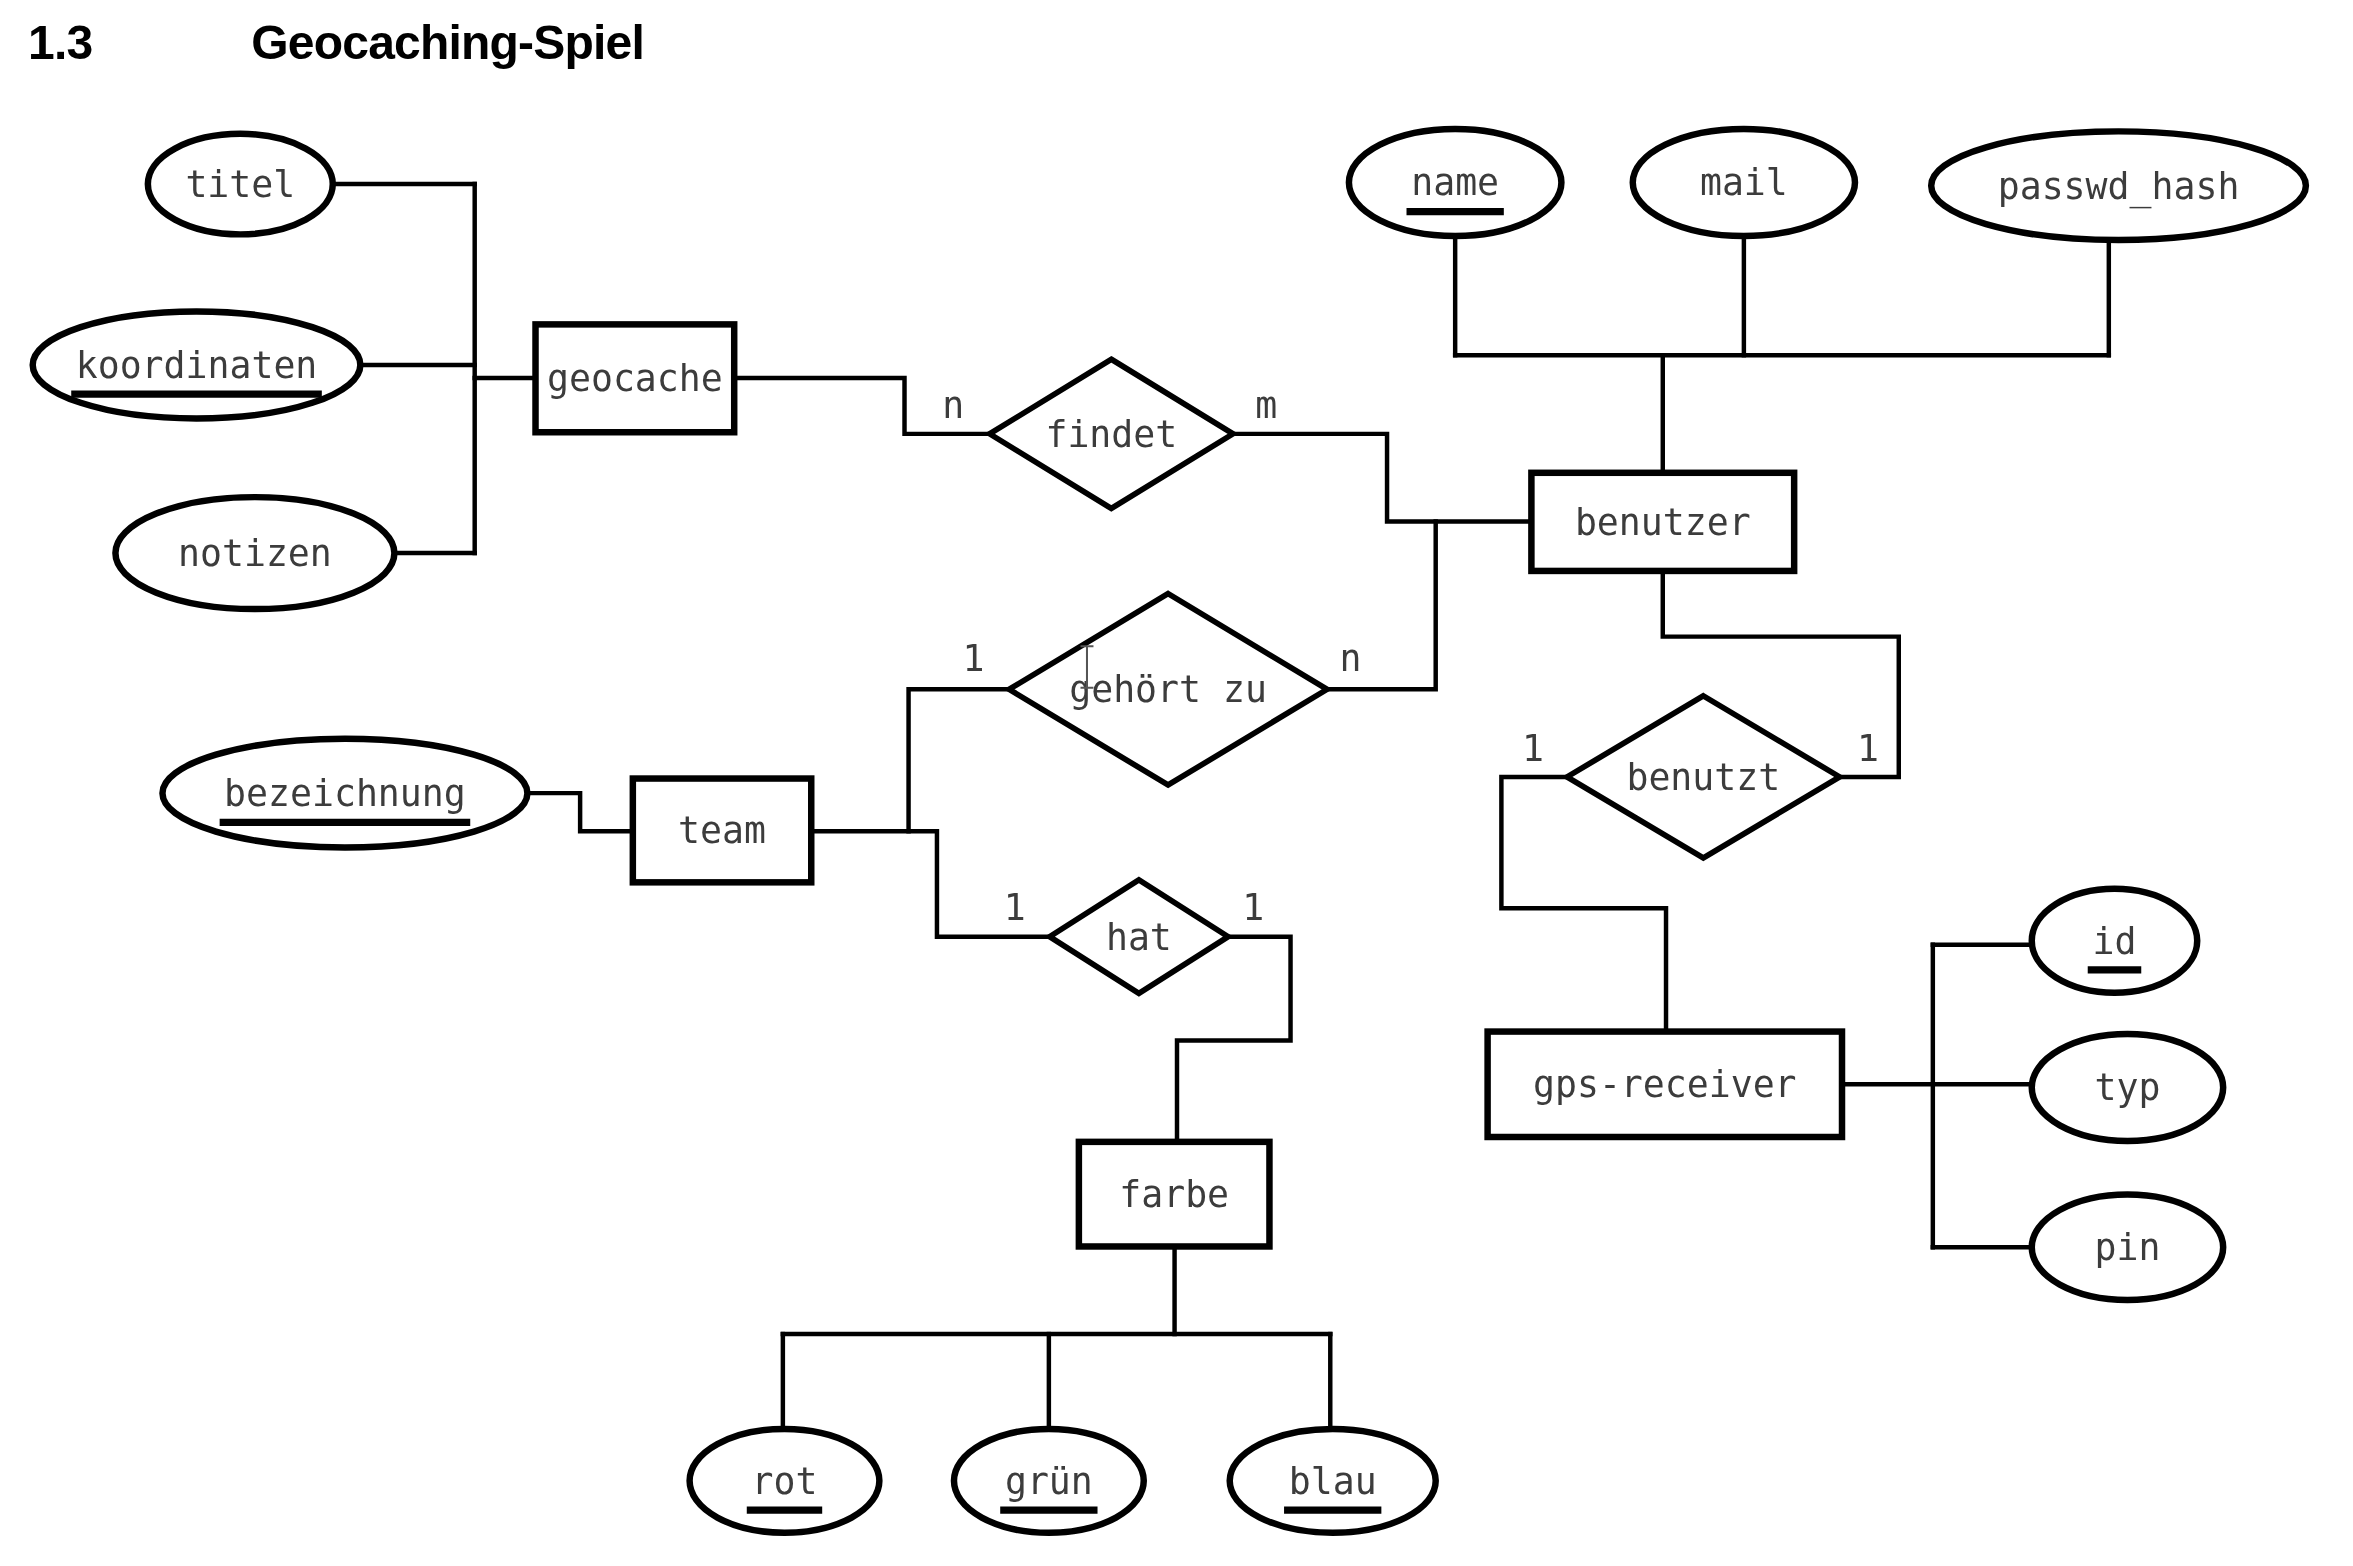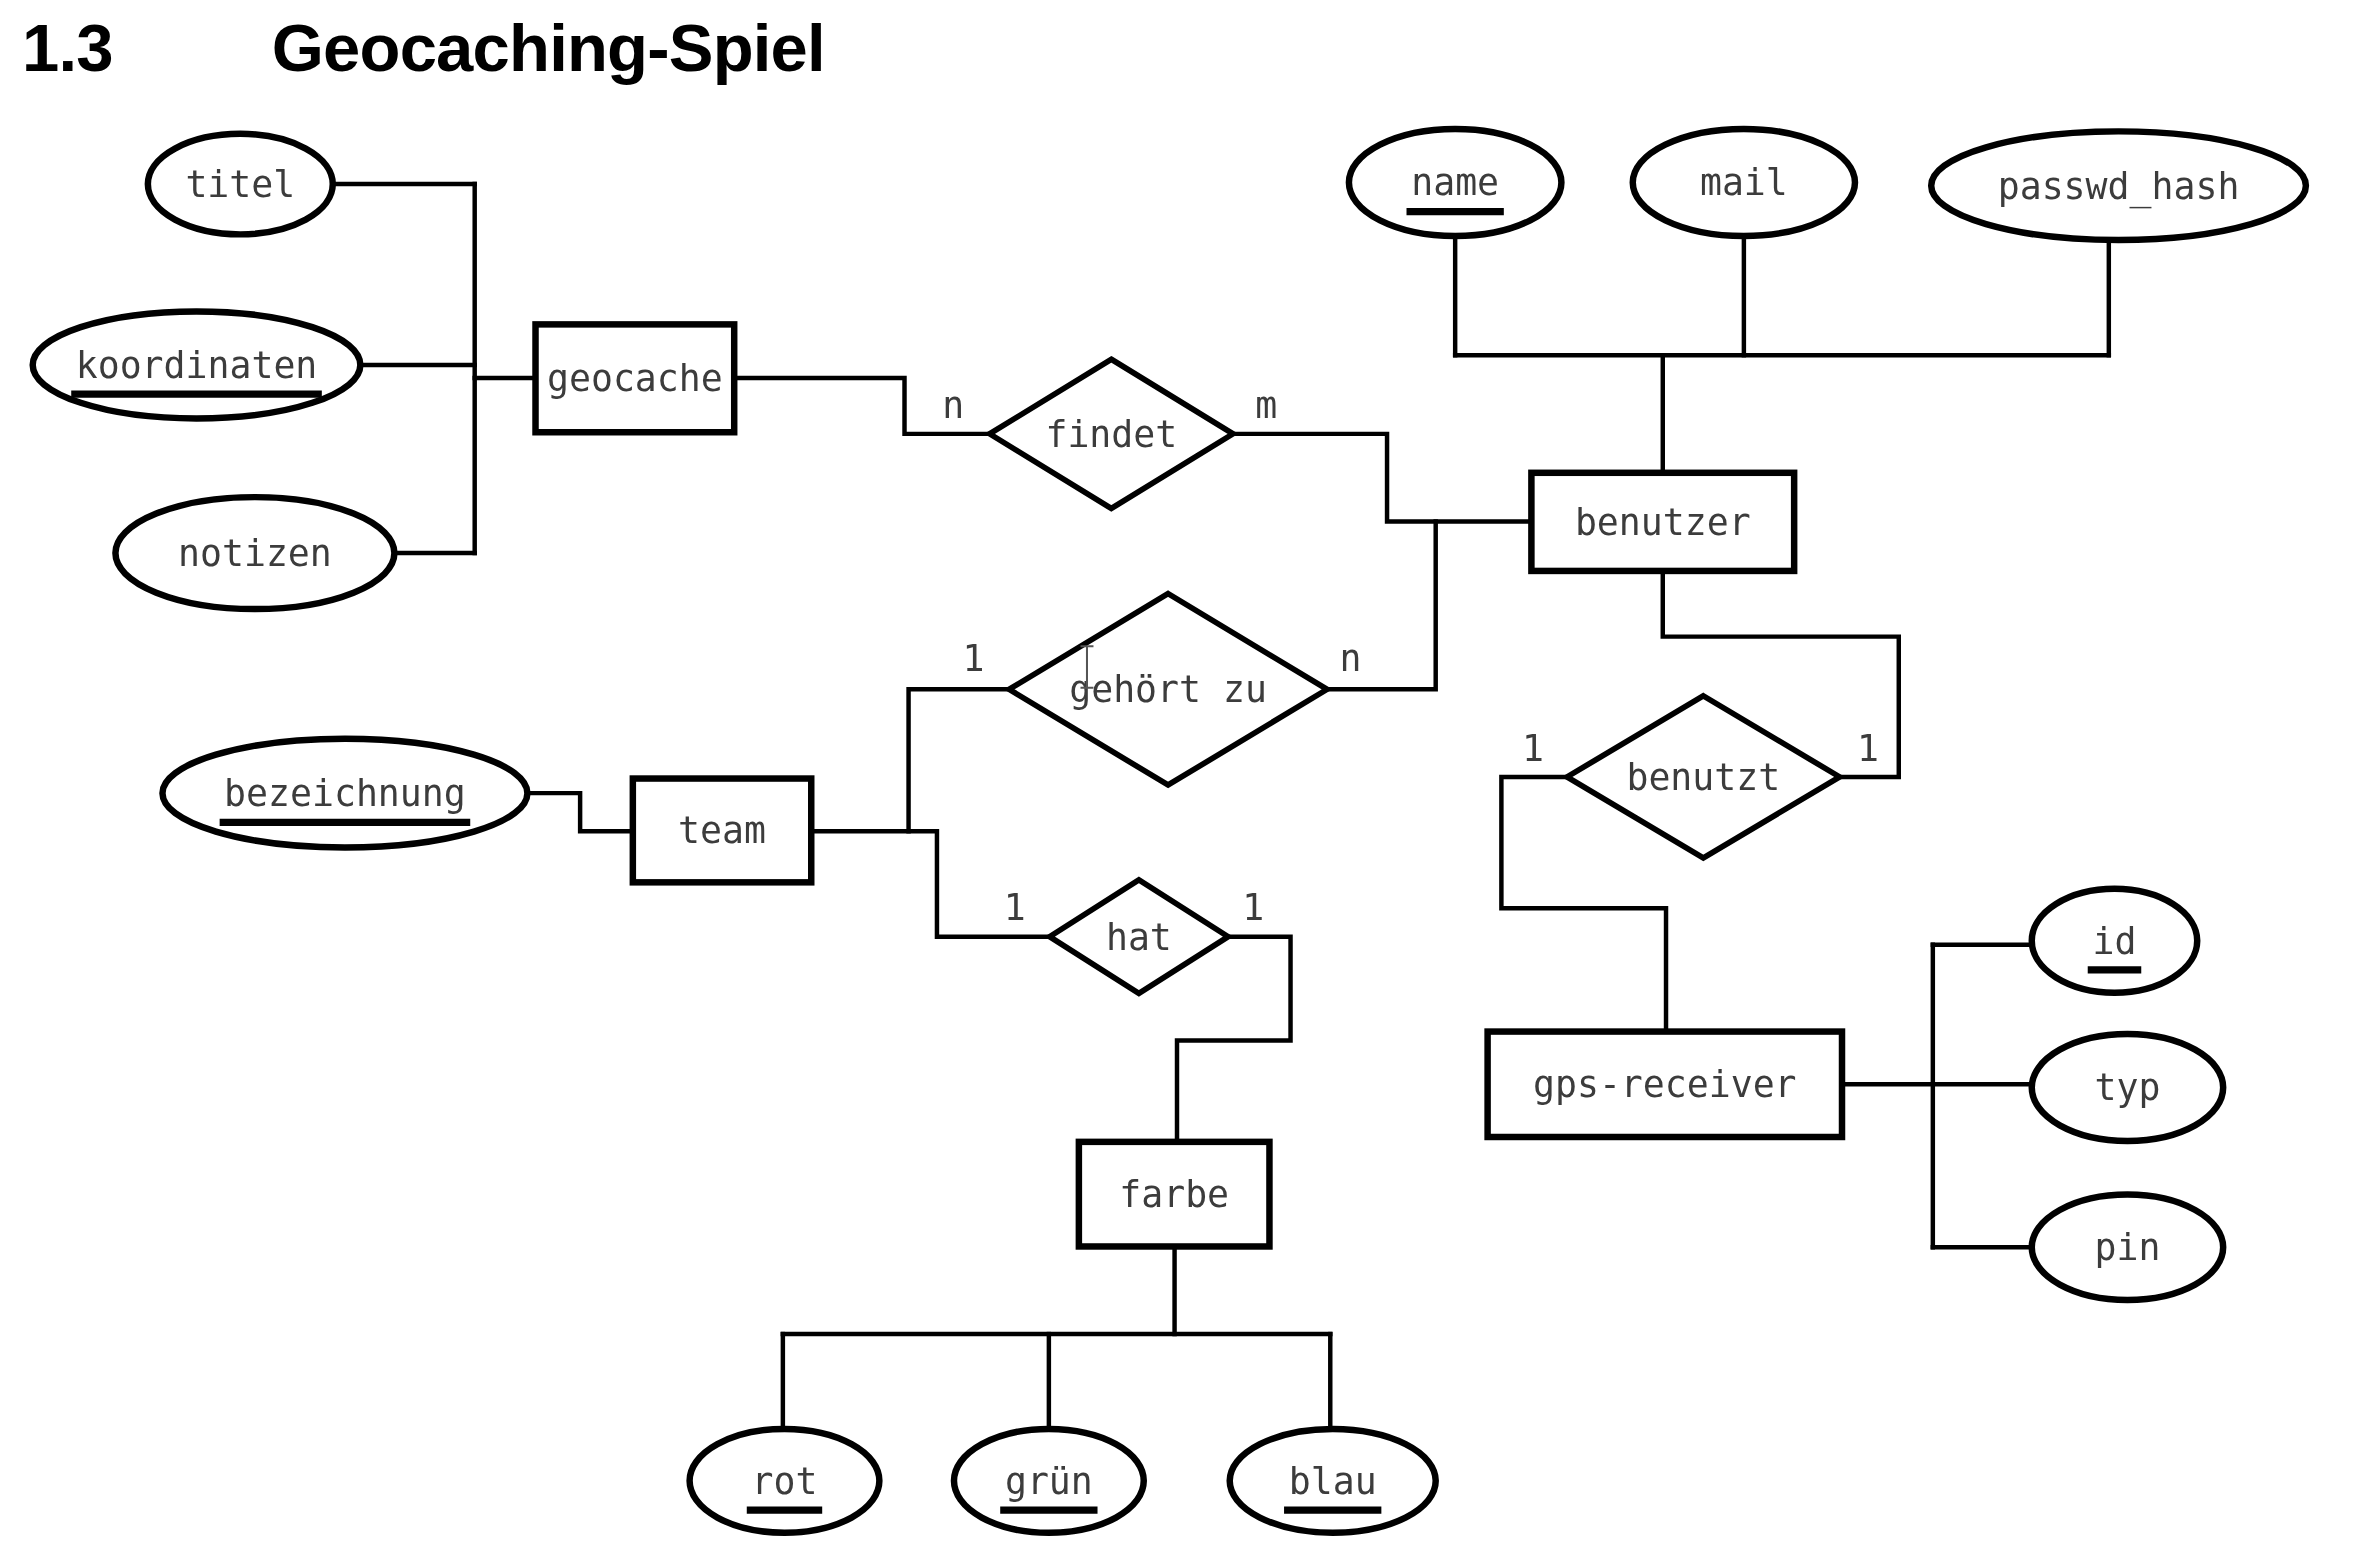--- a/index.html
+++ b/index.html
@@ -1,19 +1,19 @@
 <!DOCTYPE html>
 <html style="font-size:13px"><head>
 <meta charset="utf-8">
 <style>
   html,body{margin:0;padding:0;background:#ffffff;}
   body{width:2354px;height:1566px;position:relative;overflow:hidden;
        font-family:"Liberation Sans",sans-serif;}
-  #page-title{position:absolute;left:18px;top:4.9px;margin:4px;
-      font-size:67px;font-weight:bold;color:#000;letter-spacing:-0.8px;white-space:nowrap;}
+  #page-title{position:absolute;left:18px;top:4.9px;margin:10px;
+      font-size:48px;font-weight:bold;color:#000;letter-spacing:-0.8px;white-space:nowrap;}
   #page-title .num{display:inline-block;}
   #page-title .txt{display:inline-block;margin-left:159px;}
   #er-svg{position:absolute;left:0;top:0;}
   .mono{font-family:"DejaVu Sans Mono","Liberation Mono",monospace;
         font-size:45px;fill:#3c3c3c;}
 </style>
 </head>
 <body>
 
 <h1 id="page-title"><span class="num">1.3</span><span class="txt">Geocaching-Spiel</span></h1>

